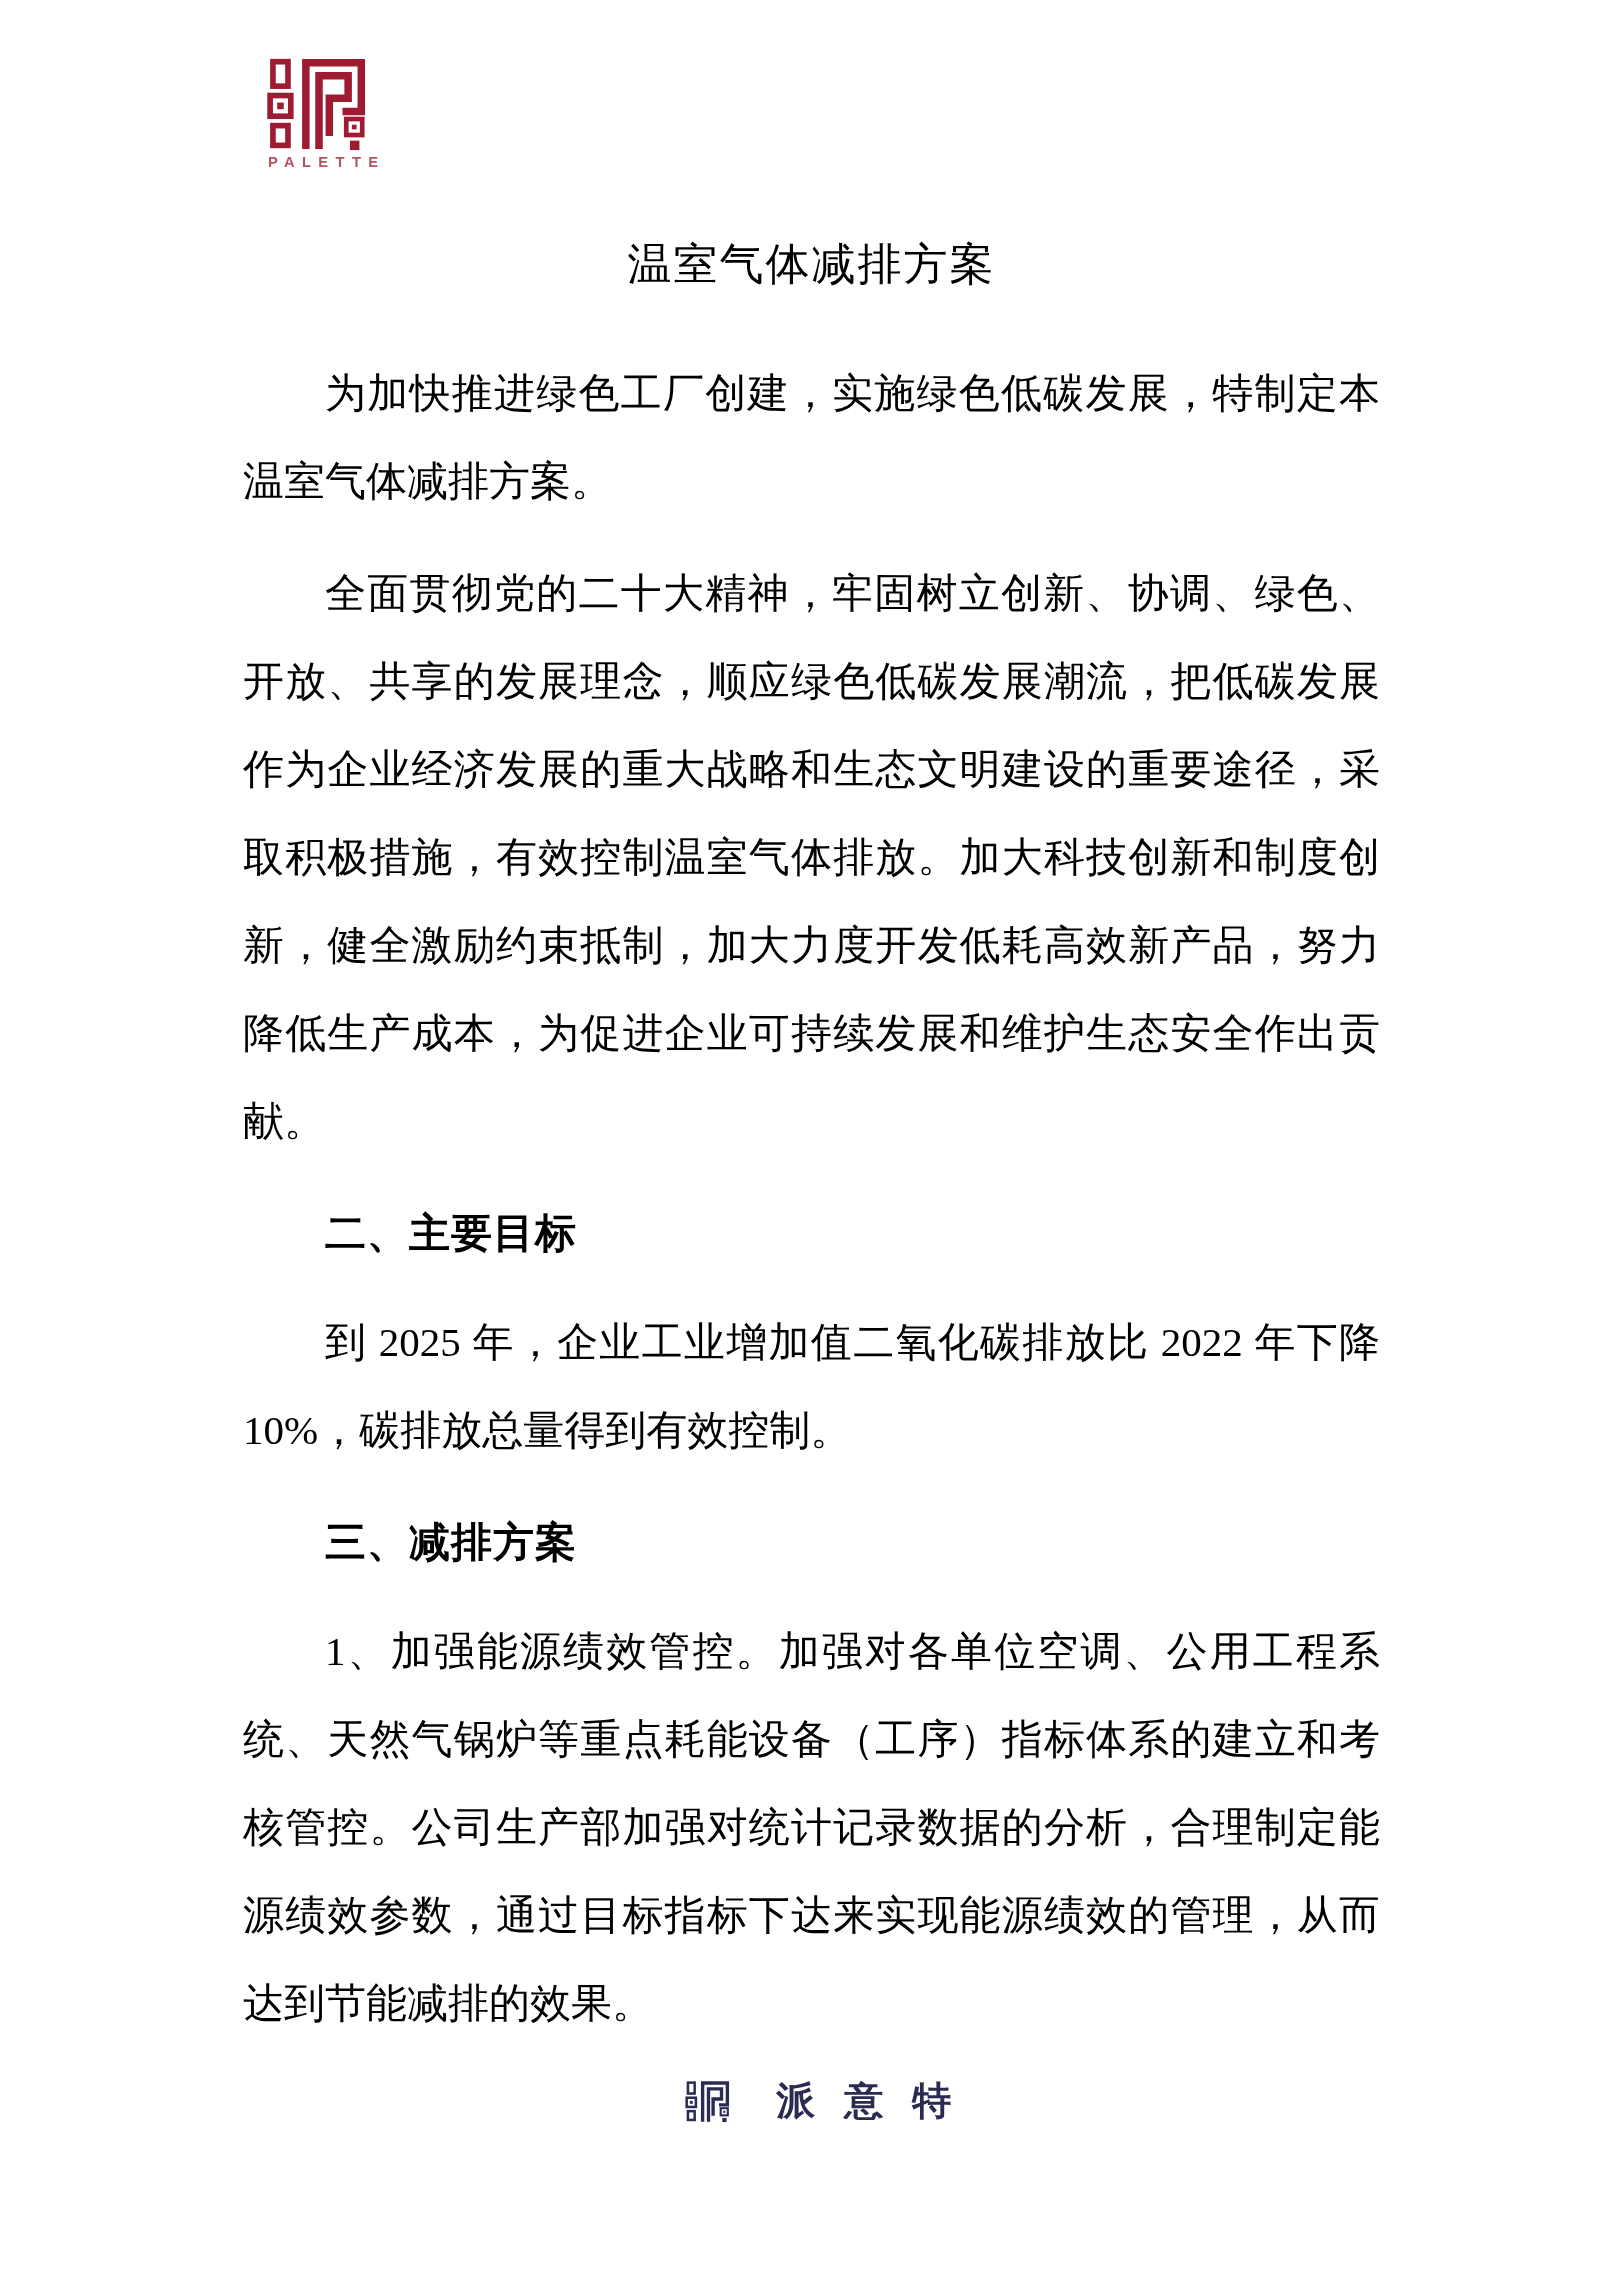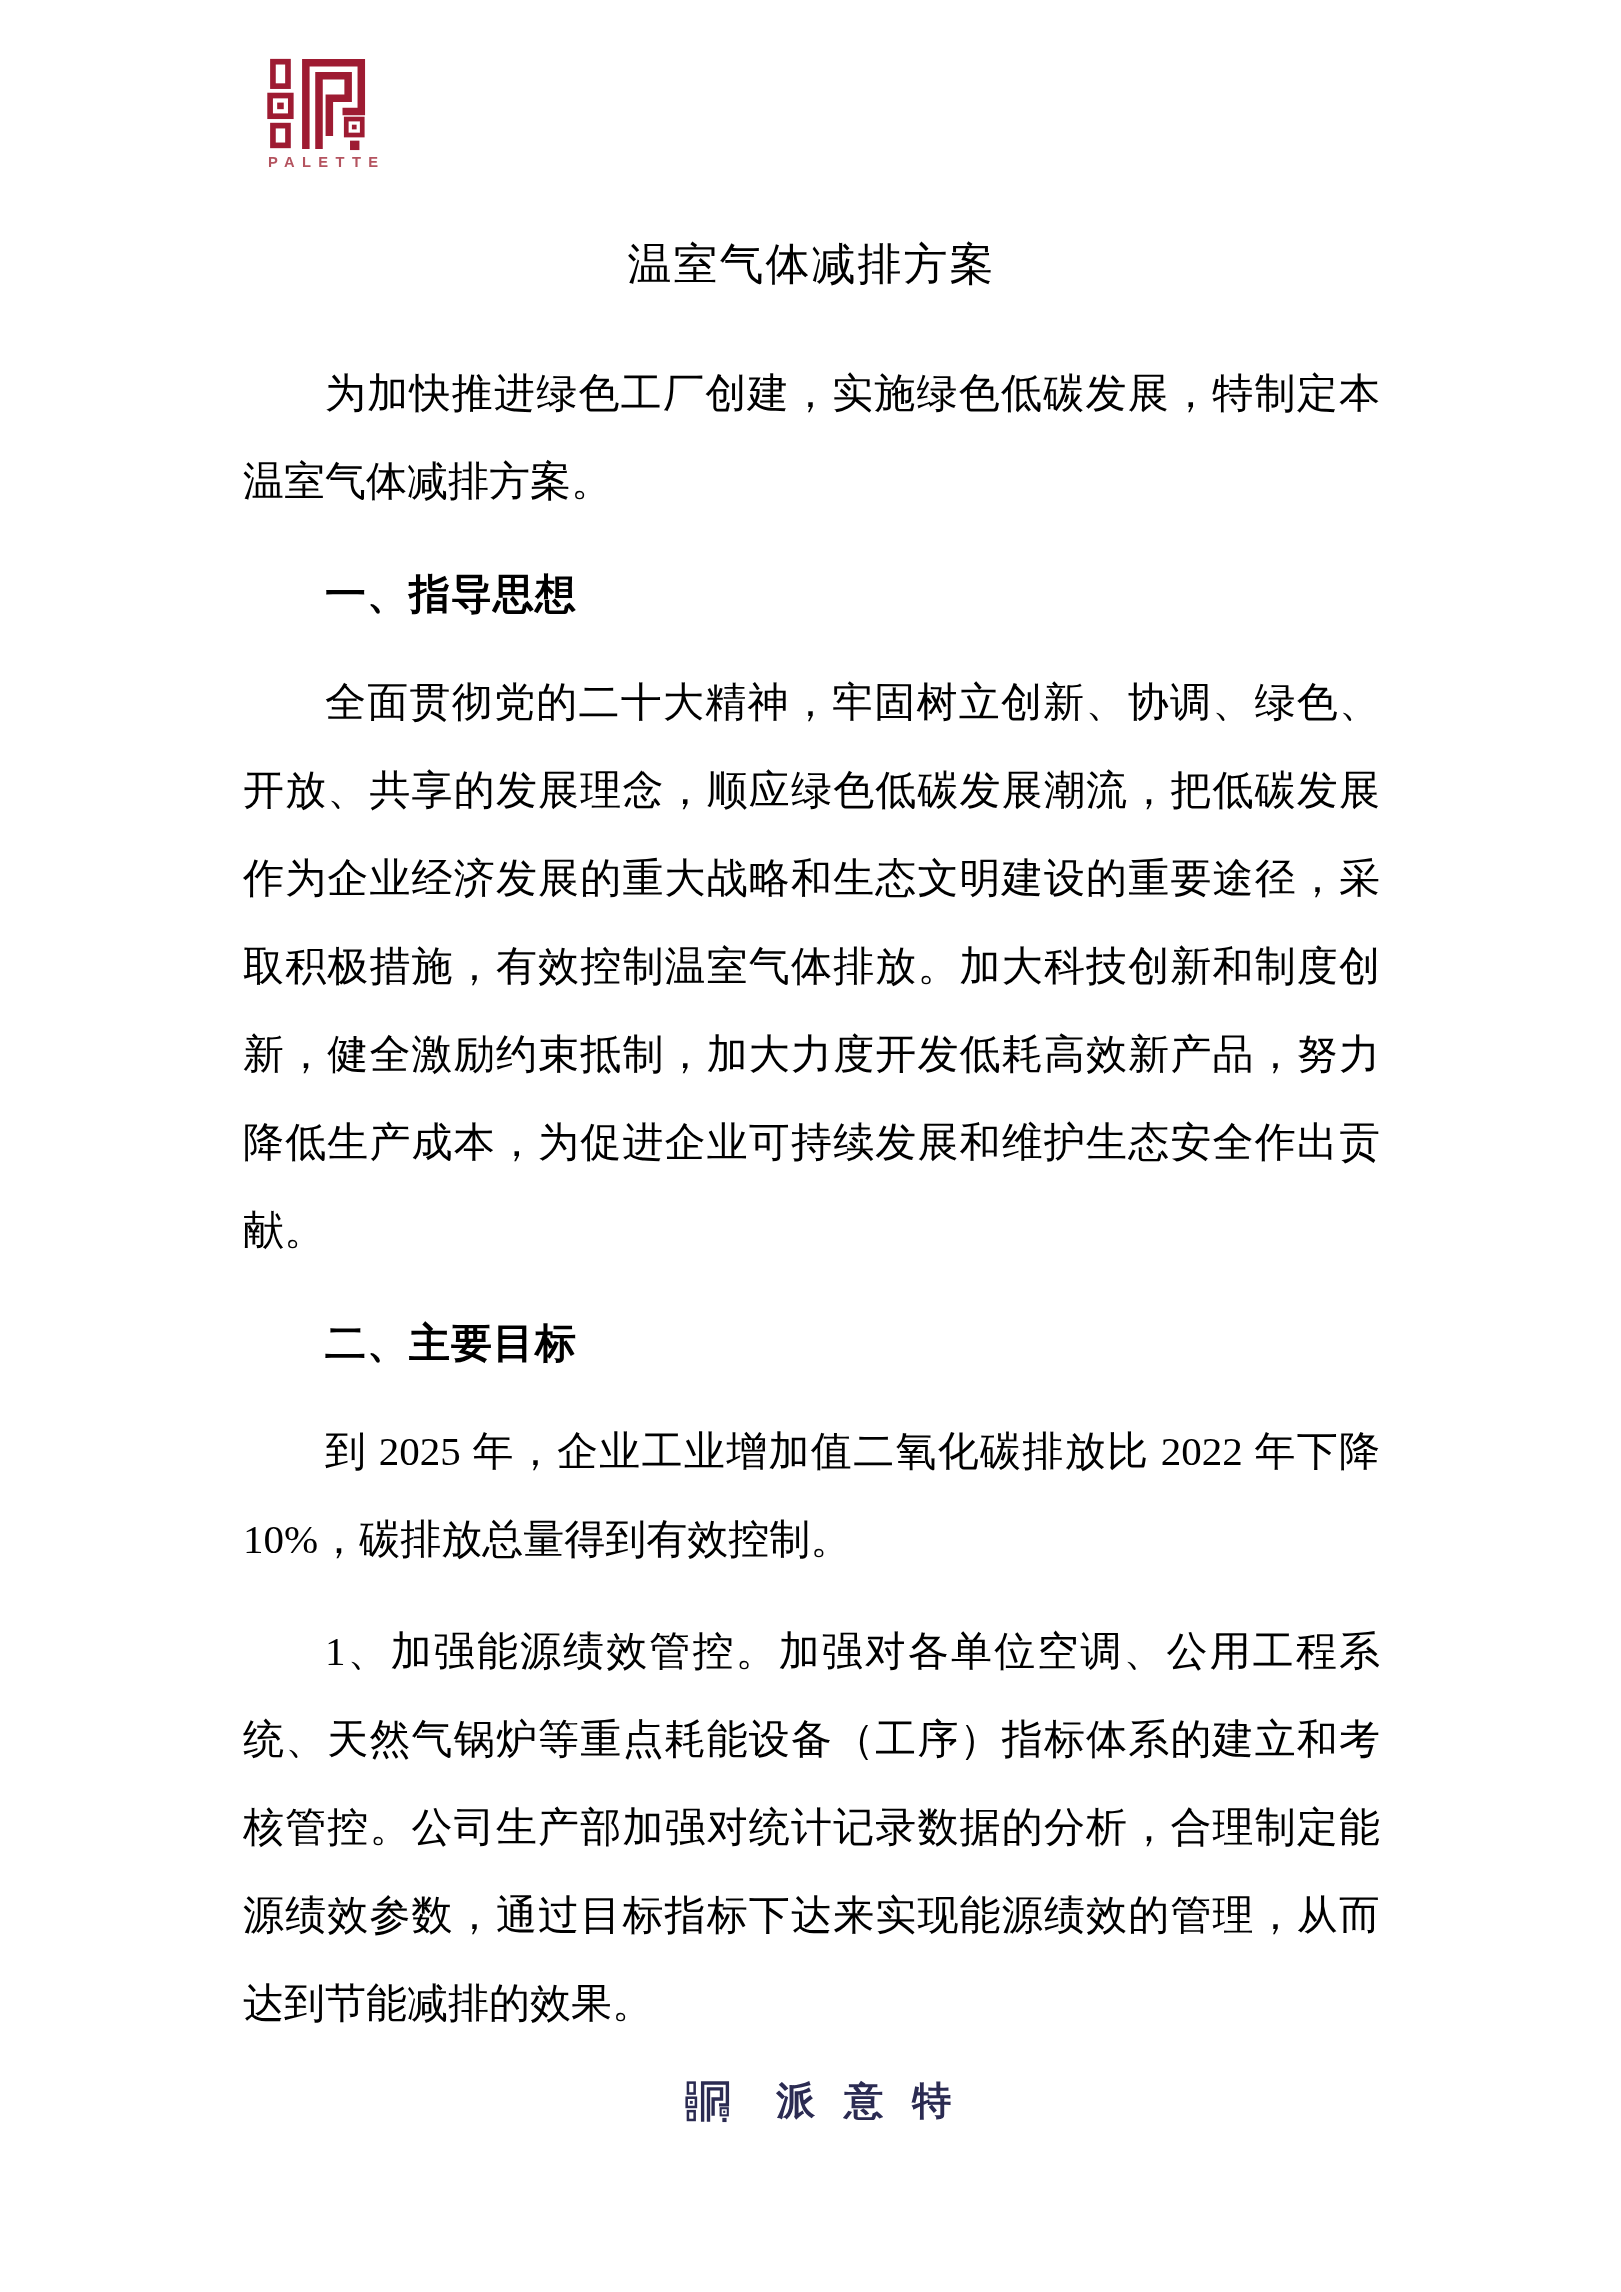--- a/index.html
+++ b/index.html
@@ -122,28 +122,28 @@
       </svg>
     <div class="logo-wordmark">PALETTE</div>
   </div>
 
   <div class="content">
 
     <h1 class="doc-title">温室气体减排方案</h1>
 
     <p class="body-para">为加快推进绿色工厂创建，实施绿色低碳发展，特制定本温室气体减排方案。</p>
 
-    <h2 class="sect-heading">一、指导思想</h2>
 
     <p class="body-para">全面贯彻党的二十大精神，牢固树立创新、协调、绿色、开放、共享的发展理念，顺应绿色低碳发展潮流，把低碳发展作为企业经济发展的重大战略和生态文明建设的重要途径，采取积极措施，有效控制温室气体排放。加大科技创新和制度创新，健全激励约束抵制，加大力度开发低耗高效新产品，努力降低生产成本，为促进企业可持续发展和维护生态安全作出贡献。</p>
 
     <h2 class="sect-heading">二、主要目标</h2>
 
     <p class="body-para">到 2025 年，企业工业增加值二氧化碳排放比 2022 年下降 10%，碳排放总量得到有效控制。</p>
 
+    <h2 class="sect-heading">三、减排方案</h2>
 
     <p class="body-para"><span class="bold-lead">1、加强能源绩效管控</span><span>。加强对各单位空调、公用工程系统、天然气锅炉等重点耗能设备（工序）指标体系的建立和考核管控。公司生产部加强对统计记录数据的分析，合理制定能源绩效参数，通过目标指标下达来实现能源绩效的管理，从而达到节能减排的效果。</span></p>
 
   </div>
 
   <div class="page-footer">
     <svg viewBox="0 0 48 52" width="47" height="51">
         <use href="#maze-logo"></use>
       </svg>
     <div class="footer-brand">派意特</div>

